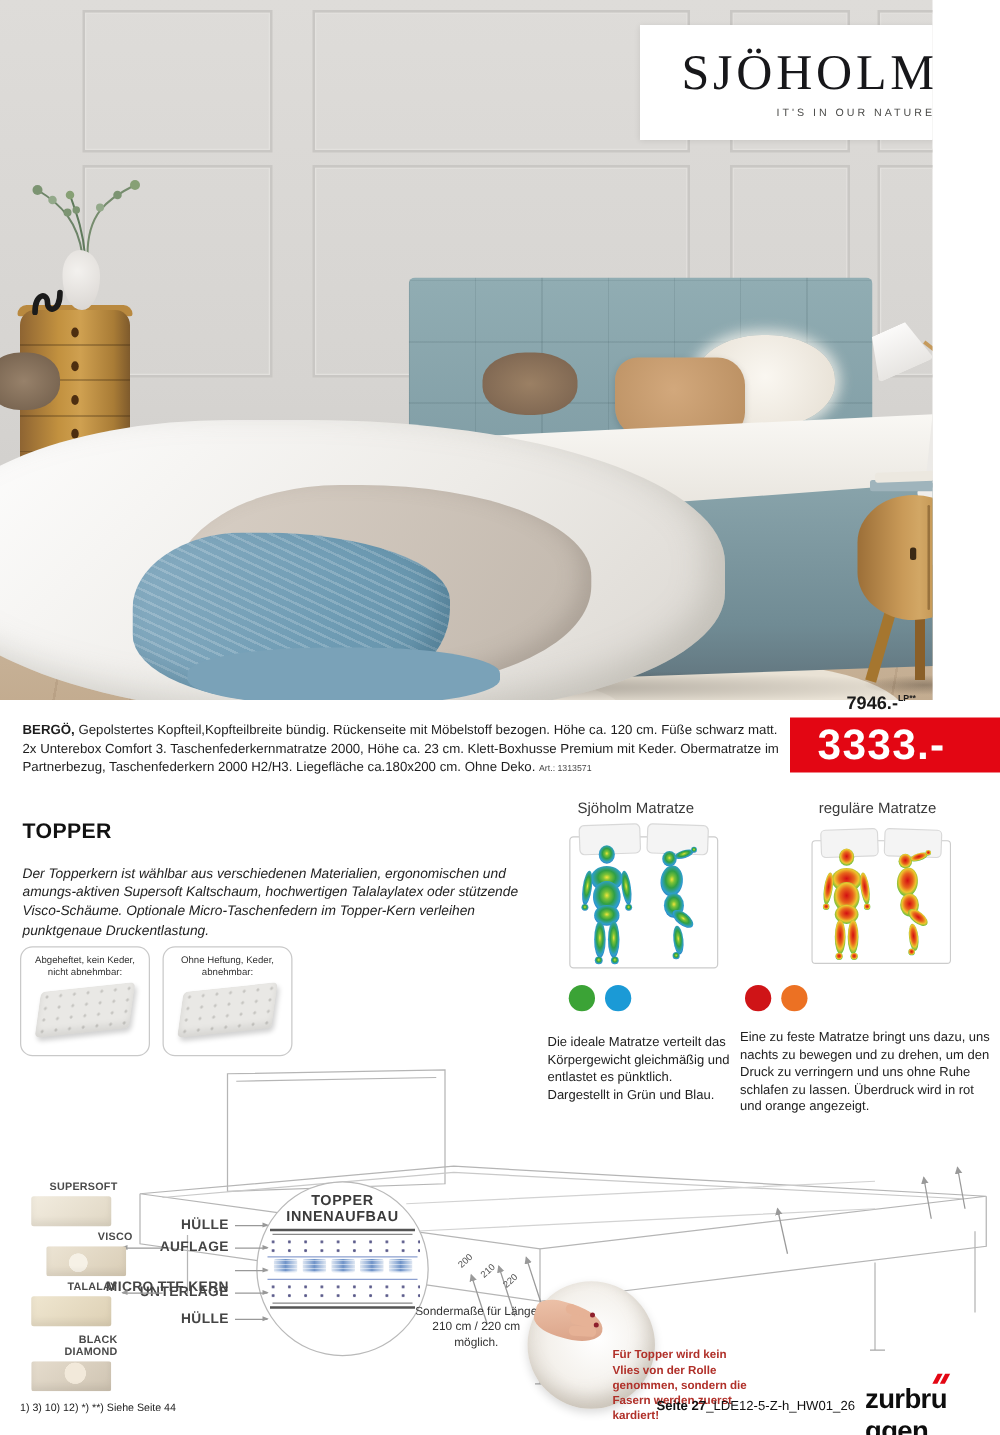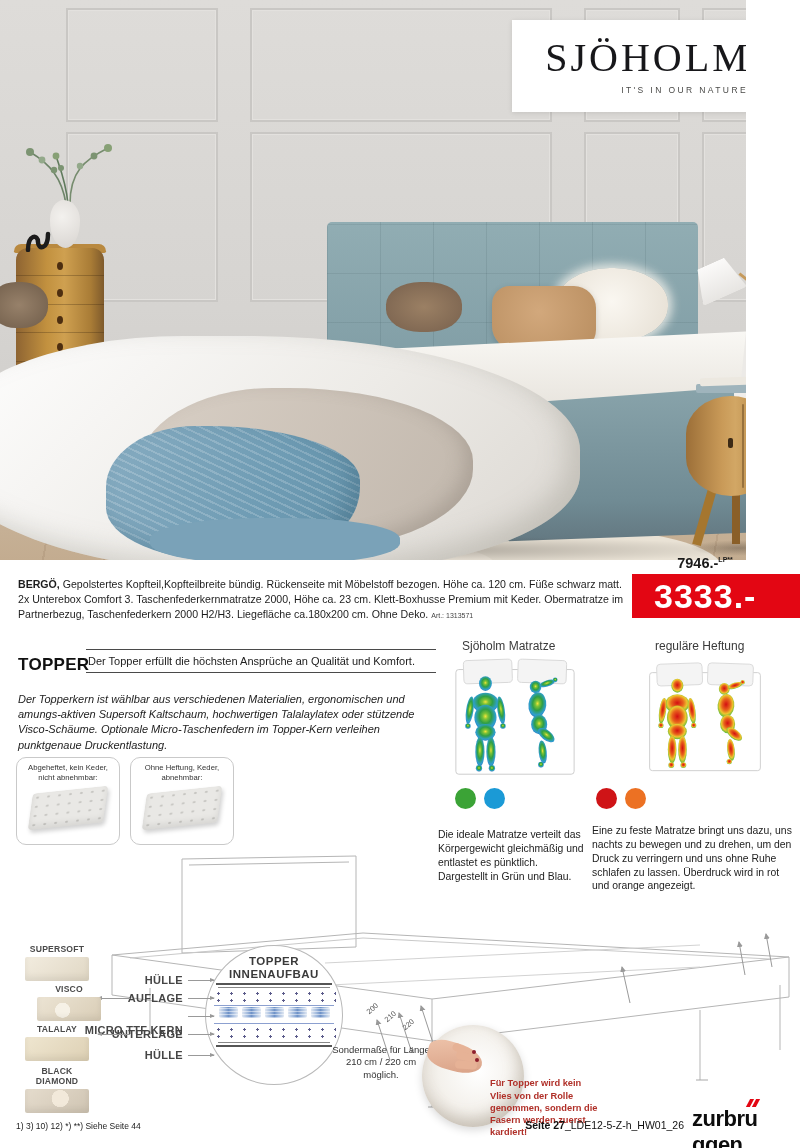--- a/index.html
+++ b/index.html
@@ -128,21 +128,21 @@
     border-top:1px solid #8ca0d0;border-bottom:1px solid #8ca0d0;padding:1px 0;}
   .l-springs i{display:block;width:19px;height:11px;border-radius:2px;
     background:repeating-linear-gradient(0deg,rgba(255,255,255,.5) 0 1px,transparent 1px 3px),
     linear-gradient(90deg,#dfe7f2,#9fb8dc 30%,#6f93c8 50%,#9fb8dc 70%,#dfe7f2);}
   .layer{position:absolute;font-size:11px;font-weight:bold;color:#454545;letter-spacing:.3px;text-align:right;width:110px;}
   .arr{position:absolute;height:1px;background:#999;}
   .arr::after{content:"";position:absolute;right:-1px;top:-2.5px;border-left:5px solid #999;
     border-top:2.5px solid transparent;border-bottom:2.5px solid transparent;}
   .arr.left::after{left:-1px;right:auto;border-left:none;border-right:5px solid #999;
     border-top:2.5px solid transparent;border-bottom:2.5px solid transparent;}
-  .mat{position:absolute;width:74px;text-align:center;}
+  .mat{position:absolute;width:74px;text-align:right;}
   .mat .ml{font-size:8.6px;font-weight:bold;color:#4a4a4a;letter-spacing:.2px;}
   .mat .sw{width:64px;height:24px;margin:3px auto 0;border-radius:2px;box-shadow:inset 0 -4px 6px rgba(0,0,0,.07);}
   .size-l{position:absolute;font-size:7.5px;color:#555;transform:rotate(-42deg);}
   .sizenote{position:absolute;left:328px;top:1044px;width:106px;text-align:center;font-size:9.5px;line-height:1.3;color:#333;}
   .wool{position:absolute;left:422px;top:1025px;width:102px;height:102px;border-radius:50%;
     background:radial-gradient(circle at 55% 45%,#ffffff 0%,#f4f1ec 50%,#ddd7ce 85%,#cfc8bd 100%);
     box-shadow:0 3px 8px rgba(0,0,0,.15),inset -6px -8px 14px rgba(160,150,135,.4);}
   .hand{position:absolute;left:427px;top:1043px;width:56px;height:28px;border-radius:40% 60% 55% 45%;
     background:linear-gradient(160deg,#eec4ab,#d89f84);transform:rotate(16deg);}
   .finger{position:absolute;width:22px;height:8px;border-radius:5px;background:#e6b296;}
@@ -233,21 +233,20 @@
       <div class="logo-tag">IT'S IN OUR NATURE</div>
     </div>
   </div>
 
   <p class="desc"><span class="bname">BERGÖ,</span><span> Gepolstertes Kopfteil,Kopfteilbreite bündig. Rückenseite mit Möbelstoff bezogen. Höhe ca. 120 cm. Füße schwarz matt. 2x Unterebox Comfort 3. Taschenfederkernmatratze 2000, Höhe ca. 23 cm.  Klett-Boxhusse Premium mit Keder. Obermatratze im Partnerbezug, Taschenfederkern 2000 H2/H3. Liegefläche ca.180x200 cm. Ohne Deko. </span><span class="art">Art.: 1313571</span></p>
 
   <div class="oldprice"><span>7946.-</span><sup>LP**</sup></div>
   <div class="pricebox" style="background: rgb(227, 6, 19);">3333.-</div>
 
   <div class="topper-h">TOPPER</div>
-  <div class="topper-tag">Der Topper erfüllt die höchsten Ansprüche an Qualität und Komfort.</div>
   <div class="topper-body">Der Topperkern ist wählbar aus verschiedenen Materialien, ergonomischen und amungs-aktiven Supersoft Kaltschaum, hochwertigen Talalaylatex oder stützende Visco-Schäume. Optionale Micro-Taschenfedern im Topper-Kern verleihen punktgenaue Druckentlastung.</div>
 
   <div class="opt" style="left:130px;">
     <div class="cap">Ohne Heftung, Keder, abnehmbar:</div>
     <div class="optpad"></div>
   </div>
   <div class="opt" style="left:16px;">
     <div class="cap">Abgeheftet, kein Keder, nicht abnehmbar:</div>
     <div class="optpad"></div>
   </div>
@@ -289,21 +288,21 @@
         <ellipse cx="24" cy="33" rx="10" ry="14" transform="rotate(6 24 33)"></ellipse>
         <ellipse cx="26" cy="55" rx="9" ry="11"></ellipse>
         <ellipse cx="34" cy="67" rx="11" ry="5.5" transform="rotate(38 34 67)"></ellipse>
         <ellipse cx="30" cy="86" rx="4.5" ry="13" transform="rotate(-6 30 86)"></ellipse>
         <circle cx="28" cy="100" r="3.2"></circle>
       </g>
     </defs>
   </svg>
 
   <div class="cmp-title" style="left:462px;">Sjöholm Matratze</div>
-  <div class="cmp-title" style="left:655px;">reguläre Heftung</div>
+  <div class="cmp-title" style="left:655px;">reguläre Matratze</div>
 
   <svg class="heat" style="left:452px;" width="126" height="124" viewBox="0 0 130 124">
     <rect x="4" y="12" width="122" height="108" rx="3" fill="#fff" stroke="#ccc"></rect>
     <rect x="12" y="2" width="50" height="24" rx="4" fill="#f4f4f4" stroke="#d8d8d8" transform="rotate(-2 37 14)"></rect>
     <rect x="68" y="2" width="50" height="24" rx="4" fill="#f4f4f4" stroke="#d8d8d8" transform="rotate(2 93 14)"></rect>
     <use href="#personStraight" transform="translate(6,16) scale(0.95)" fill="url(#gradCool)"></use>
     <use href="#personSide" transform="translate(66,18) scale(0.92)" fill="url(#gradCool)"></use>
   </svg>
   <svg class="heat" style="left:646px;" width="118" height="124" viewBox="0 0 130 124">
     <rect x="4" y="12" width="122" height="108" rx="3" fill="#fff" stroke="#ccc"></rect>

